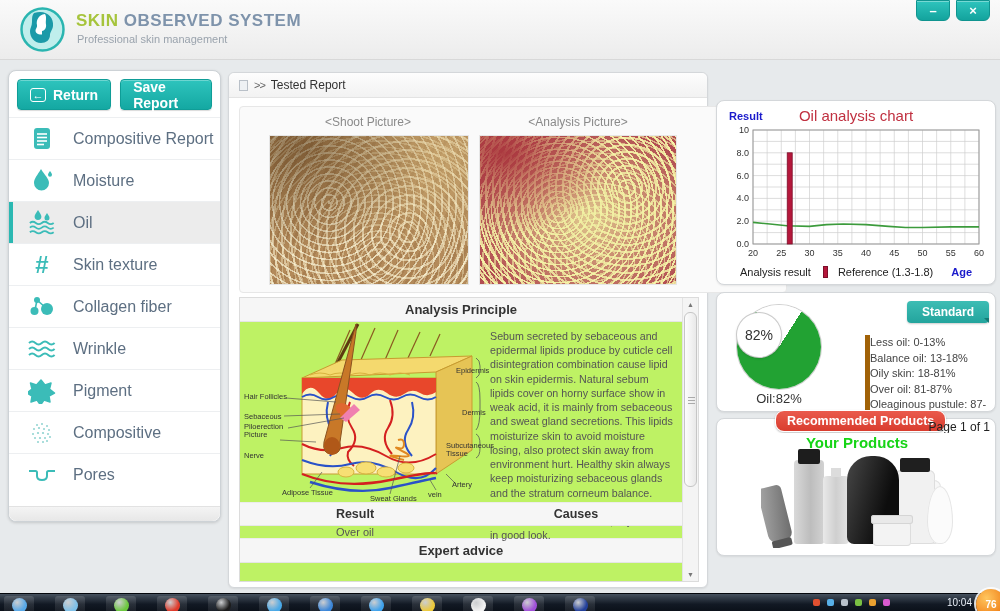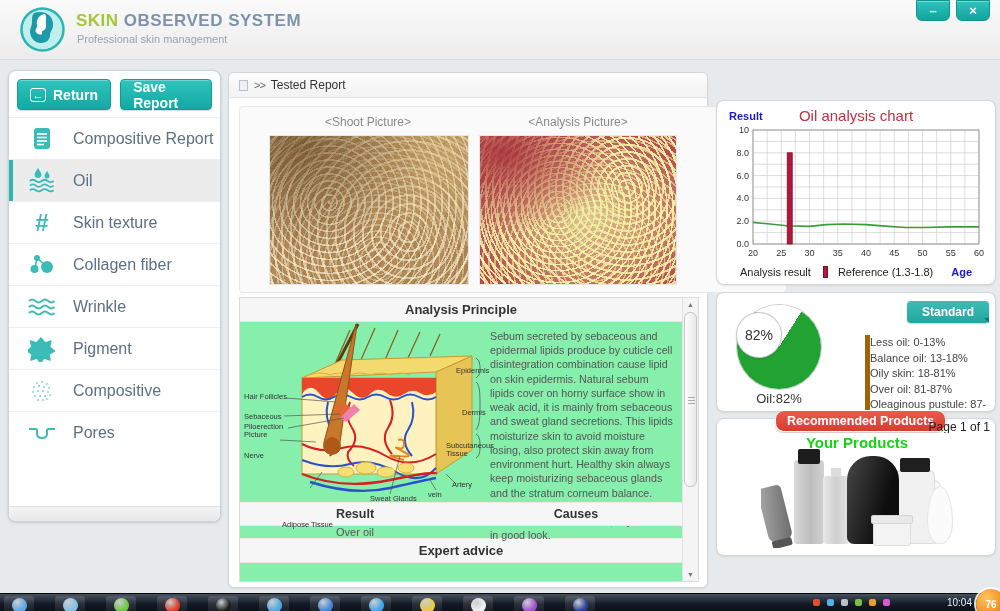--- a/index.html
+++ b/index.html
@@ -69,21 +69,21 @@
       repeating-linear-gradient(115deg, rgba(120,80,40,.18) 0 3px, transparent 3px 8px); }
   .img-analysis { left:240px; width:196px;
     background-color:#b24d52;
     background-image:
       radial-gradient(ellipse at 12% 12%, rgba(170,55,62,.95), transparent 45%),
       radial-gradient(ellipse at 55% 55%, rgba(238,238,160,.75), rgba(238,238,160,.2) 60%, transparent 78%),
       repeating-radial-gradient(circle at 40% 50%, rgba(248,248,170,.9) 0 1.5px, transparent 1.5px 6px),
       repeating-radial-gradient(circle at 75% 35%, rgba(248,248,170,.8) 0 2px, transparent 2px 7px),
       repeating-radial-gradient(circle at 60% 85%, rgba(244,244,165,.6) 0 1.5px, transparent 1.5px 6px); }
   .abox { position:absolute; left:10px; top:224px; width:460px; height:285px;
-          border:1px solid #dcdcdc; background:#86efac; }
+          border:1px solid #dcdcdc; background:#bef264; }
   .abox-inner { position:absolute; left:0; top:0; right:16px; bottom:0; overflow:hidden; }
   .sec-h { background:#f6f6f6; border-bottom:1px solid #e5e5e5; text-align:center;
            font-weight:bold; font-size:13px; color:#333; padding:4px 0; }
   .ap-row { display:flex; height:181px; border-bottom:1px solid #ececec; }
   .diagram { width:250px; position:relative; flex:0 0 250px; }
   .dlab { position:absolute; font-size:7.5px; color:#333; white-space:nowrap; }
   .ap-text { flex:1; font-size:10.7px; color:#555; line-height:1.33; padding:7px 8px 0 0; }
   .rc-head, .rc-row { display:flex; }
   .rc-head > div { font-weight:bold; font-size:12.5px; color:#333; background:#f6f6f6;
                    border-bottom:1px solid #e8e8e8; text-align:center; padding:4px 0; }
@@ -204,20 +204,29 @@
             <g stroke="#fff" stroke-width="1.6">
               <line x1="8" y1="8" x2="18" y2="8"></line>
               <line x1="8" y1="11.5" x2="18" y2="11.5"></line>
               <line x1="8" y1="15" x2="18" y2="15"></line>
               <line x1="8" y1="18.5" x2="15" y2="18.5"></line>
             </g>
           </svg>
       </span>
       <span>Compositive Report</span>
     </div>
+    <div class="mi">
+      <span class="ic">
+        <svg width="26" height="28" viewBox="0 0 26 28">
+            <path d="M12 2 C8.5 8 5 11.5 5 16 a7.5 7.5 0 0 0 15 0 C20 11.5 15.5 8 12 2 Z" fill="#3bbcb8"></path>
+            <path d="M21 4 c-1 1.6-2 2.6-2 3.8 a2 2 0 0 0 4 0 C23 6.6 22 5.6 21 4 Z" fill="#3bbcb8"></path>
+          </svg>
+      </span>
+      <span>Moisture</span>
+    </div>
     <div class="mi active">
       <span class="ic">
         <svg width="28" height="28" viewBox="0 0 28 28">
             <path d="M10 1 c-1.8 3-3.4 4.6-3.4 6.6 a3.4 3.4 0 0 0 6.8 0 C13.4 5.6 11.8 4 10 1 Z" fill="#3bbcb8"></path>
             <path d="M19 4 c-1.3 2.2-2.5 3.4-2.5 4.9 a2.5 2.5 0 0 0 5 0 C21.5 7.4 20.3 6.2 19 4 Z" fill="#3bbcb8"></path>
             <g stroke="#3bbcb8" stroke-width="1.9" fill="none">
               <path d="M2 15 q3.2-2.6 6.4 0 t6.4 0 t6.4 0 t6.4 0" transform="scale(0.93)"></path>
               <path d="M2 20 q3.2-2.6 6.4 0 t6.4 0 t6.4 0 t6.4 0" transform="scale(0.93)"></path>
               <path d="M2 25 q3.2-2.6 6.4 0 t6.4 0 t6.4 0 t6.4 0" transform="scale(0.93)"></path>
             </g>
@@ -386,21 +395,21 @@
               <line x1="70" y1="166" x2="82" y2="150"></line>
                 <line x1="150" y1="172" x2="160" y2="134"></line>
               <line x1="196" y1="168" x2="190" y2="158"></line>
                 <line x1="216" y1="162" x2="206" y2="152"></line>
             </g>
           </svg>
           <span class="dlab" style="left:4px; top:70px;">Hair Follicles</span>
           <span class="dlab" style="left:4px; top:90px;">Sebaceous</span>
           <span class="dlab" style="left:4px; top:101px; width:42px; white-space:normal; line-height:1.1;">Piloerection Picture</span>
           <span class="dlab" style="left:4px; top:129px;">Nerve</span>
-          <span class="dlab" style="left:42px; top:166px;margin-top:32px;">Adipose Tissue</span>
+          <span class="dlab" style="left:42px; top:166px;">Adipose Tissue</span>
           <span class="dlab" style="left:130px; top:172px;">Sweat Glands</span>
           <span class="dlab" style="left:188px; top:168px;">vein</span>
           <span class="dlab" style="left:212px; top:158px;">Artery</span>
           <span class="dlab" style="left:216px; top:44px;">Epidermis</span>
           <span class="dlab" style="left:222px; top:86px;">Dermis</span>
           <span class="dlab" style="left:206px; top:120px; width:44px; white-space:normal; line-height:1.1;">Subcutaneous Tissue</span>
         </div>
         <div class="ap-text">Sebum secreted by sebaceous and epidermal lipids produce by cuticle cell disintegration combination cause lipid on skin epidermis. Natural sebum lipids cover on horny surface show in weak acid, it is mainly from sebaceous and sweat gland secretions. This lipids moisturize skin to avoid moisture losing, also protect skin away from environment hurt. Healthy skin always keep moisturizing sebaceous glands and the stratum corneum balance. Over oil on skin easy to cause acne and seborrheic dermatitis, oily skin not in good look.</div>
       </div>
       <div class="rc-head">

